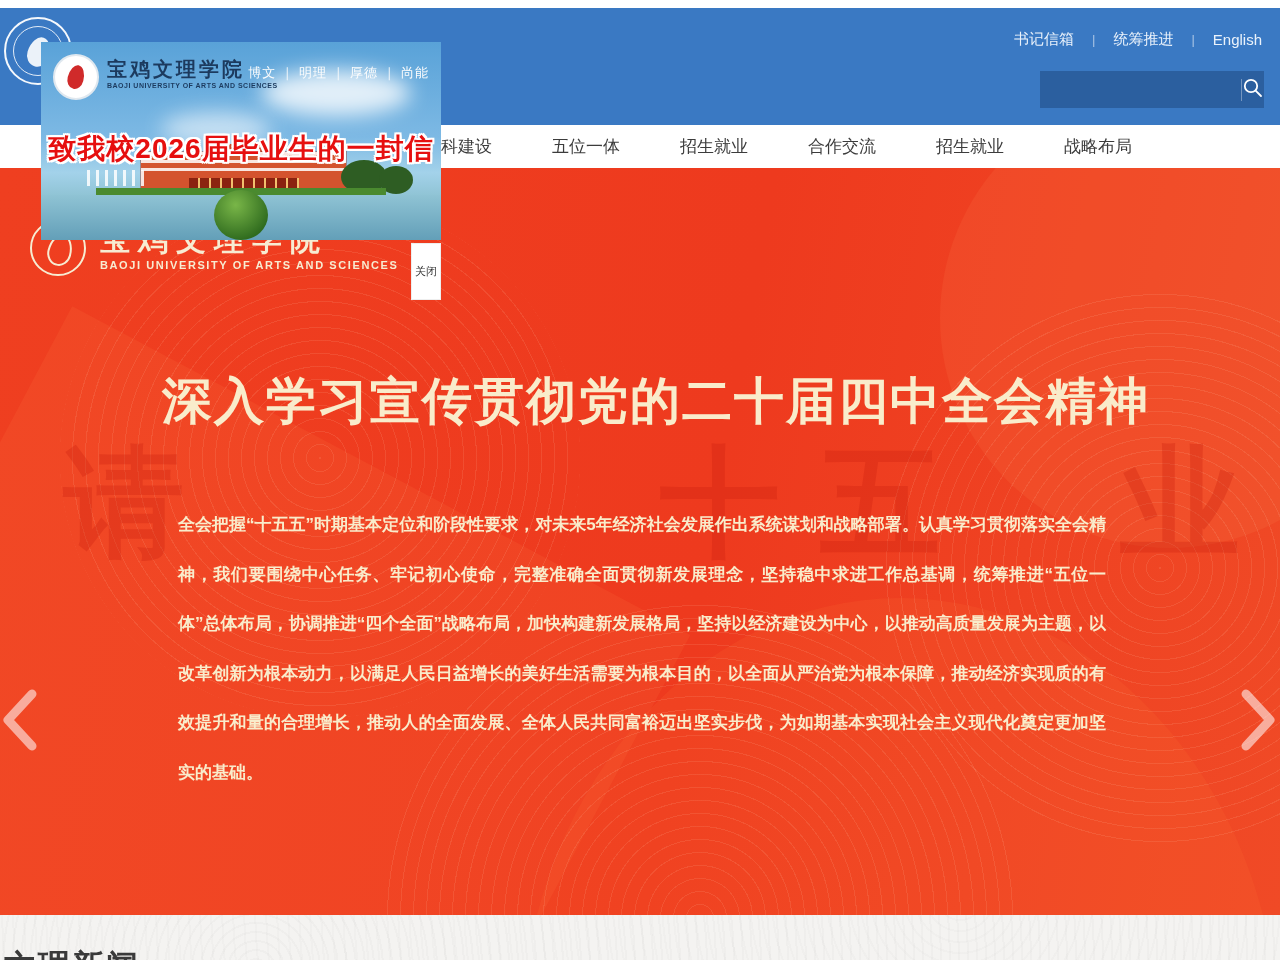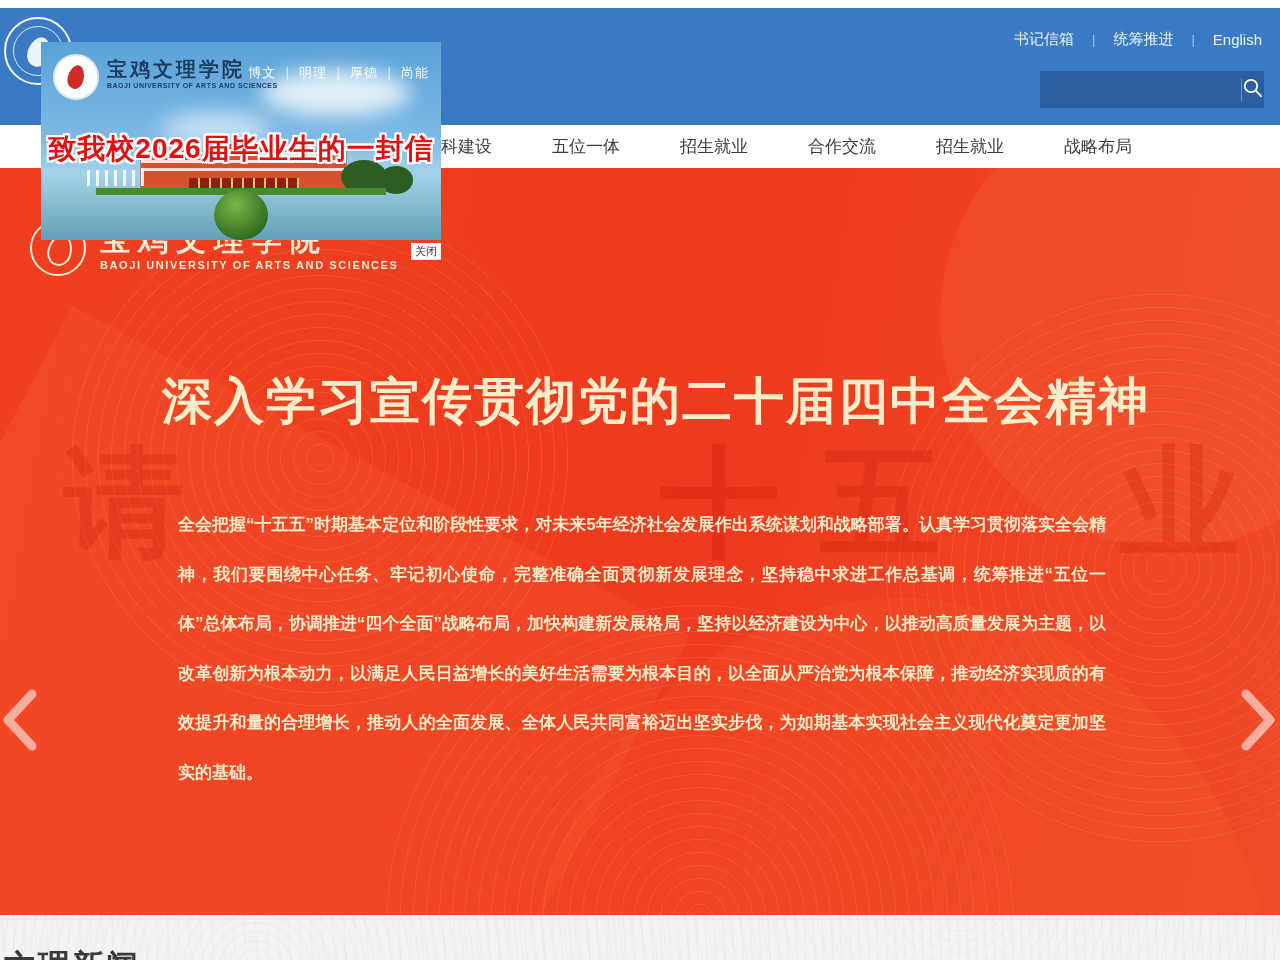--- a/index.html
+++ b/index.html
@@ -76,21 +76,21 @@
       background-image:repeating-linear-gradient(90deg, transparent 0 9px, rgba(255,210,120,.9) 9px 11px); }
   .p-tree { position:absolute; background:#2e5d23; border-radius:50%; }
   .t1 { left:300px; top:118px; width:46px; height:34px; }
   .t2 { left:338px; top:124px; width:34px; height:28px; }
   .p-fence { position:absolute; left:46px; top:128px; width:60px; height:16px; background:repeating-linear-gradient(90deg, rgba(255,255,255,.85) 0 3px, transparent 3px 9px); }
   .p-hedge { position:absolute; left:55px; top:146px; width:290px; height:9px; background:#4a8a2f; }
   .p-ground { position:absolute; left:0; top:153px; width:100%; height:45px; background:linear-gradient(180deg,#8fc3d4,#639fb8); }
   .p-bush { position:absolute; left:173px; top:148px; width:54px; height:50px; border-radius:50%; background:radial-gradient(circle at 40% 30%, #79b648, #2f6b1e 75%); }
   .p-title { position:absolute; left:0; top:88px; width:100%; text-align:center; font-size:28px; font-weight:bold; color:#e60f0f; letter-spacing:1px; white-space:nowrap;
       text-shadow:-2px 0 #fff, 2px 0 #fff, 0 -2px #fff, 0 2px #fff, -2px -2px #fff, 2px 2px #fff, -2px 2px #fff, 2px -2px #fff; }
-  .popup-close { position:absolute; right:0; top:201px; background:#fff; color:#333; font-size:11px; padding:0 3px; cursor:pointer; border:1px solid #eee; }
+  .popup-close { position:absolute; right:0; top:201px; background:#fff; color:#333; font-size:11px; padding:20px 3px; cursor:pointer; border:1px solid #eee; }
 </style>
 </head>
 <body>
 
 <div class="header">
   <div class="header-seal"></div>
   <div class="header-logo-zh">宝鸡文理学院</div>
 
   <div class="top-links">
     <a>书记信箱</a>

